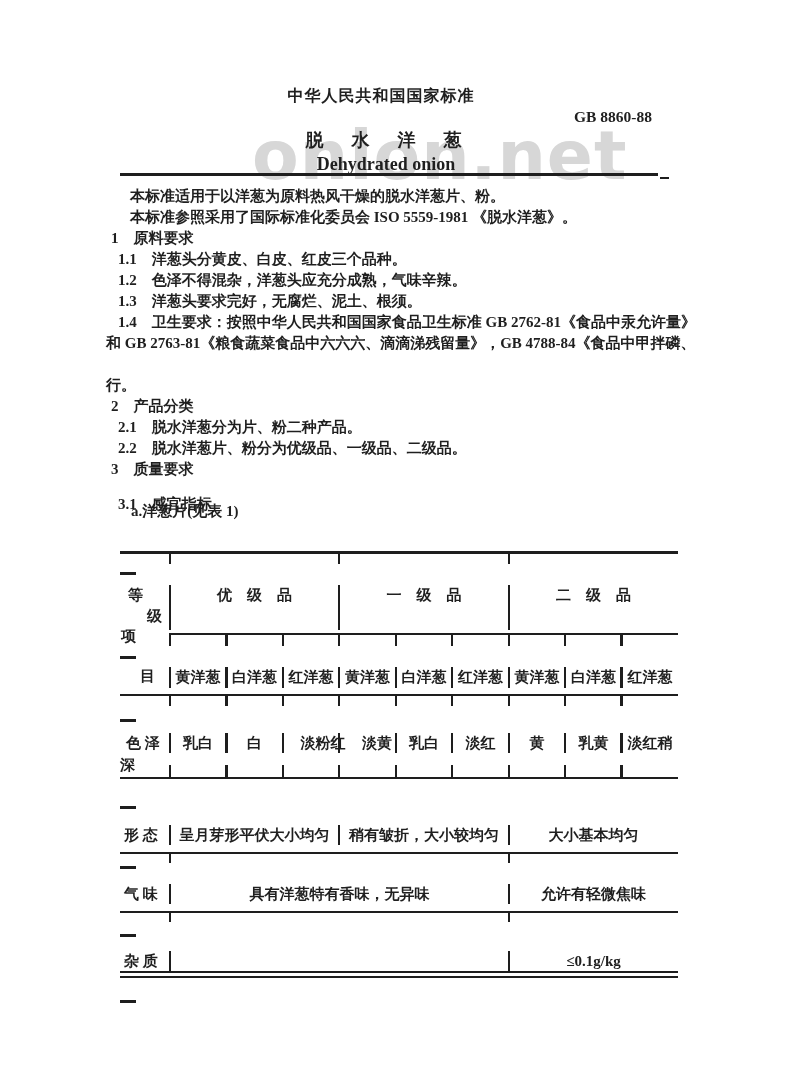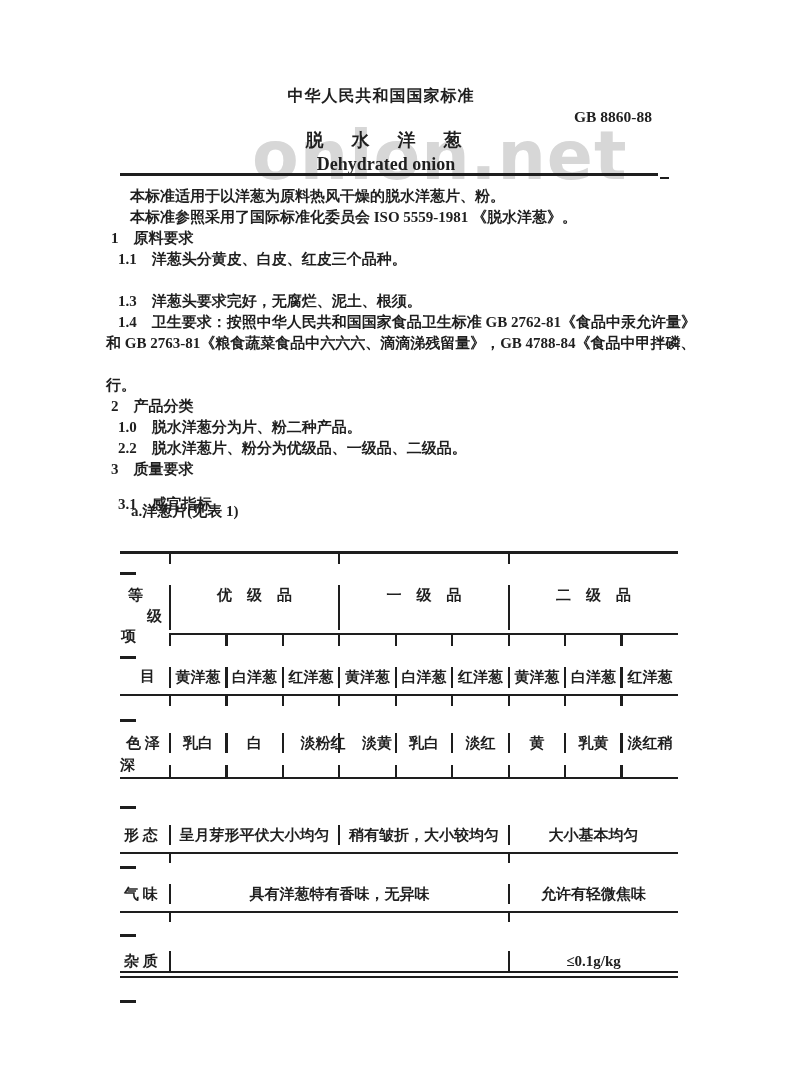--- a/index.html
+++ b/index.html
@@ -39,26 +39,27 @@
     <div class="hdr-code">GB 8860-88</div>
     <div class="hdr-title">脱　水　洋　葱</div>
     <div class="hdr-title-en">Dehydrated onion</div>
     <div class="rl" style="left:120px;top:173px;width:538px;height:2.5px;"></div>
     <div class="rl" style="left:660px;top:177px;width:9px;height:2px;"></div>
 
     <div class="bl" style="left:130px;top:188px">本标准适用于以洋葱为原料热风干燥的脱水洋葱片、粉。</div>
     <div class="bl" style="left:130px;top:209px">本标准参照采用了国际标准化委员会 ISO 5559-1981 《脱水洋葱》。</div>
     <div class="bl" style="left:111px;top:230px">1　原料要求</div>
     <div class="bl" style="left:118px;top:251px">1.1　洋葱头分黄皮、白皮、红皮三个品种。</div>
+    <div class="bl" style="left:118px;top:272px">1.2　色泽不得混杂，洋葱头应充分成熟，气味辛辣。</div>
     <div class="bl" style="left:118px;top:293px">1.3　洋葱头要求完好，无腐烂、泥土、根须。</div>
     <div class="bl" style="left:118px;top:314px">1.4　卫生要求：按照中华人民共和国国家食品卫生标准 GB 2762-81《食品中汞允许量》</div>
     <div class="bl" style="left:106px;top:335px">和 GB 2763-81《粮食蔬菜食品中六六六、滴滴涕残留量》，GB 4788-84《食品中甲拌磷、</div>
     <div class="bl" style="left:106px;top:377px">行。</div>
     <div class="bl" style="left:111px;top:398px">2　产品分类</div>
-    <div class="bl" style="left:118px;top:419px">1.0　脱水洋葱分为片、粉二种产品。</div>
+    <div class="bl" style="left:118px;top:419px">2.1　脱水洋葱分为片、粉二种产品。</div>
     <div class="bl" style="left:118px;top:440px">2.2　脱水洋葱片、粉分为优级品、一级品、二级品。</div>
     <div class="bl" style="left:111px;top:461px">3　质量要求</div>
     <div class="bl" style="left:118px;top:496px">3.1　感官指标</div>
     <div class="bl" style="left:131px;top:503px">a.洋葱片(见表 1)</div>
 
 
     <div id="grid">
         <div class="rl" style="left: 120px; top: 551px; width: 558px; height: 3px;"></div>
         <div class="rl" style="left: 170px; top: 633px; width: 508px; height: 2px;"></div>
         <div class="rl" style="left: 120px; top: 694px; width: 558px; height: 2px;"></div>

